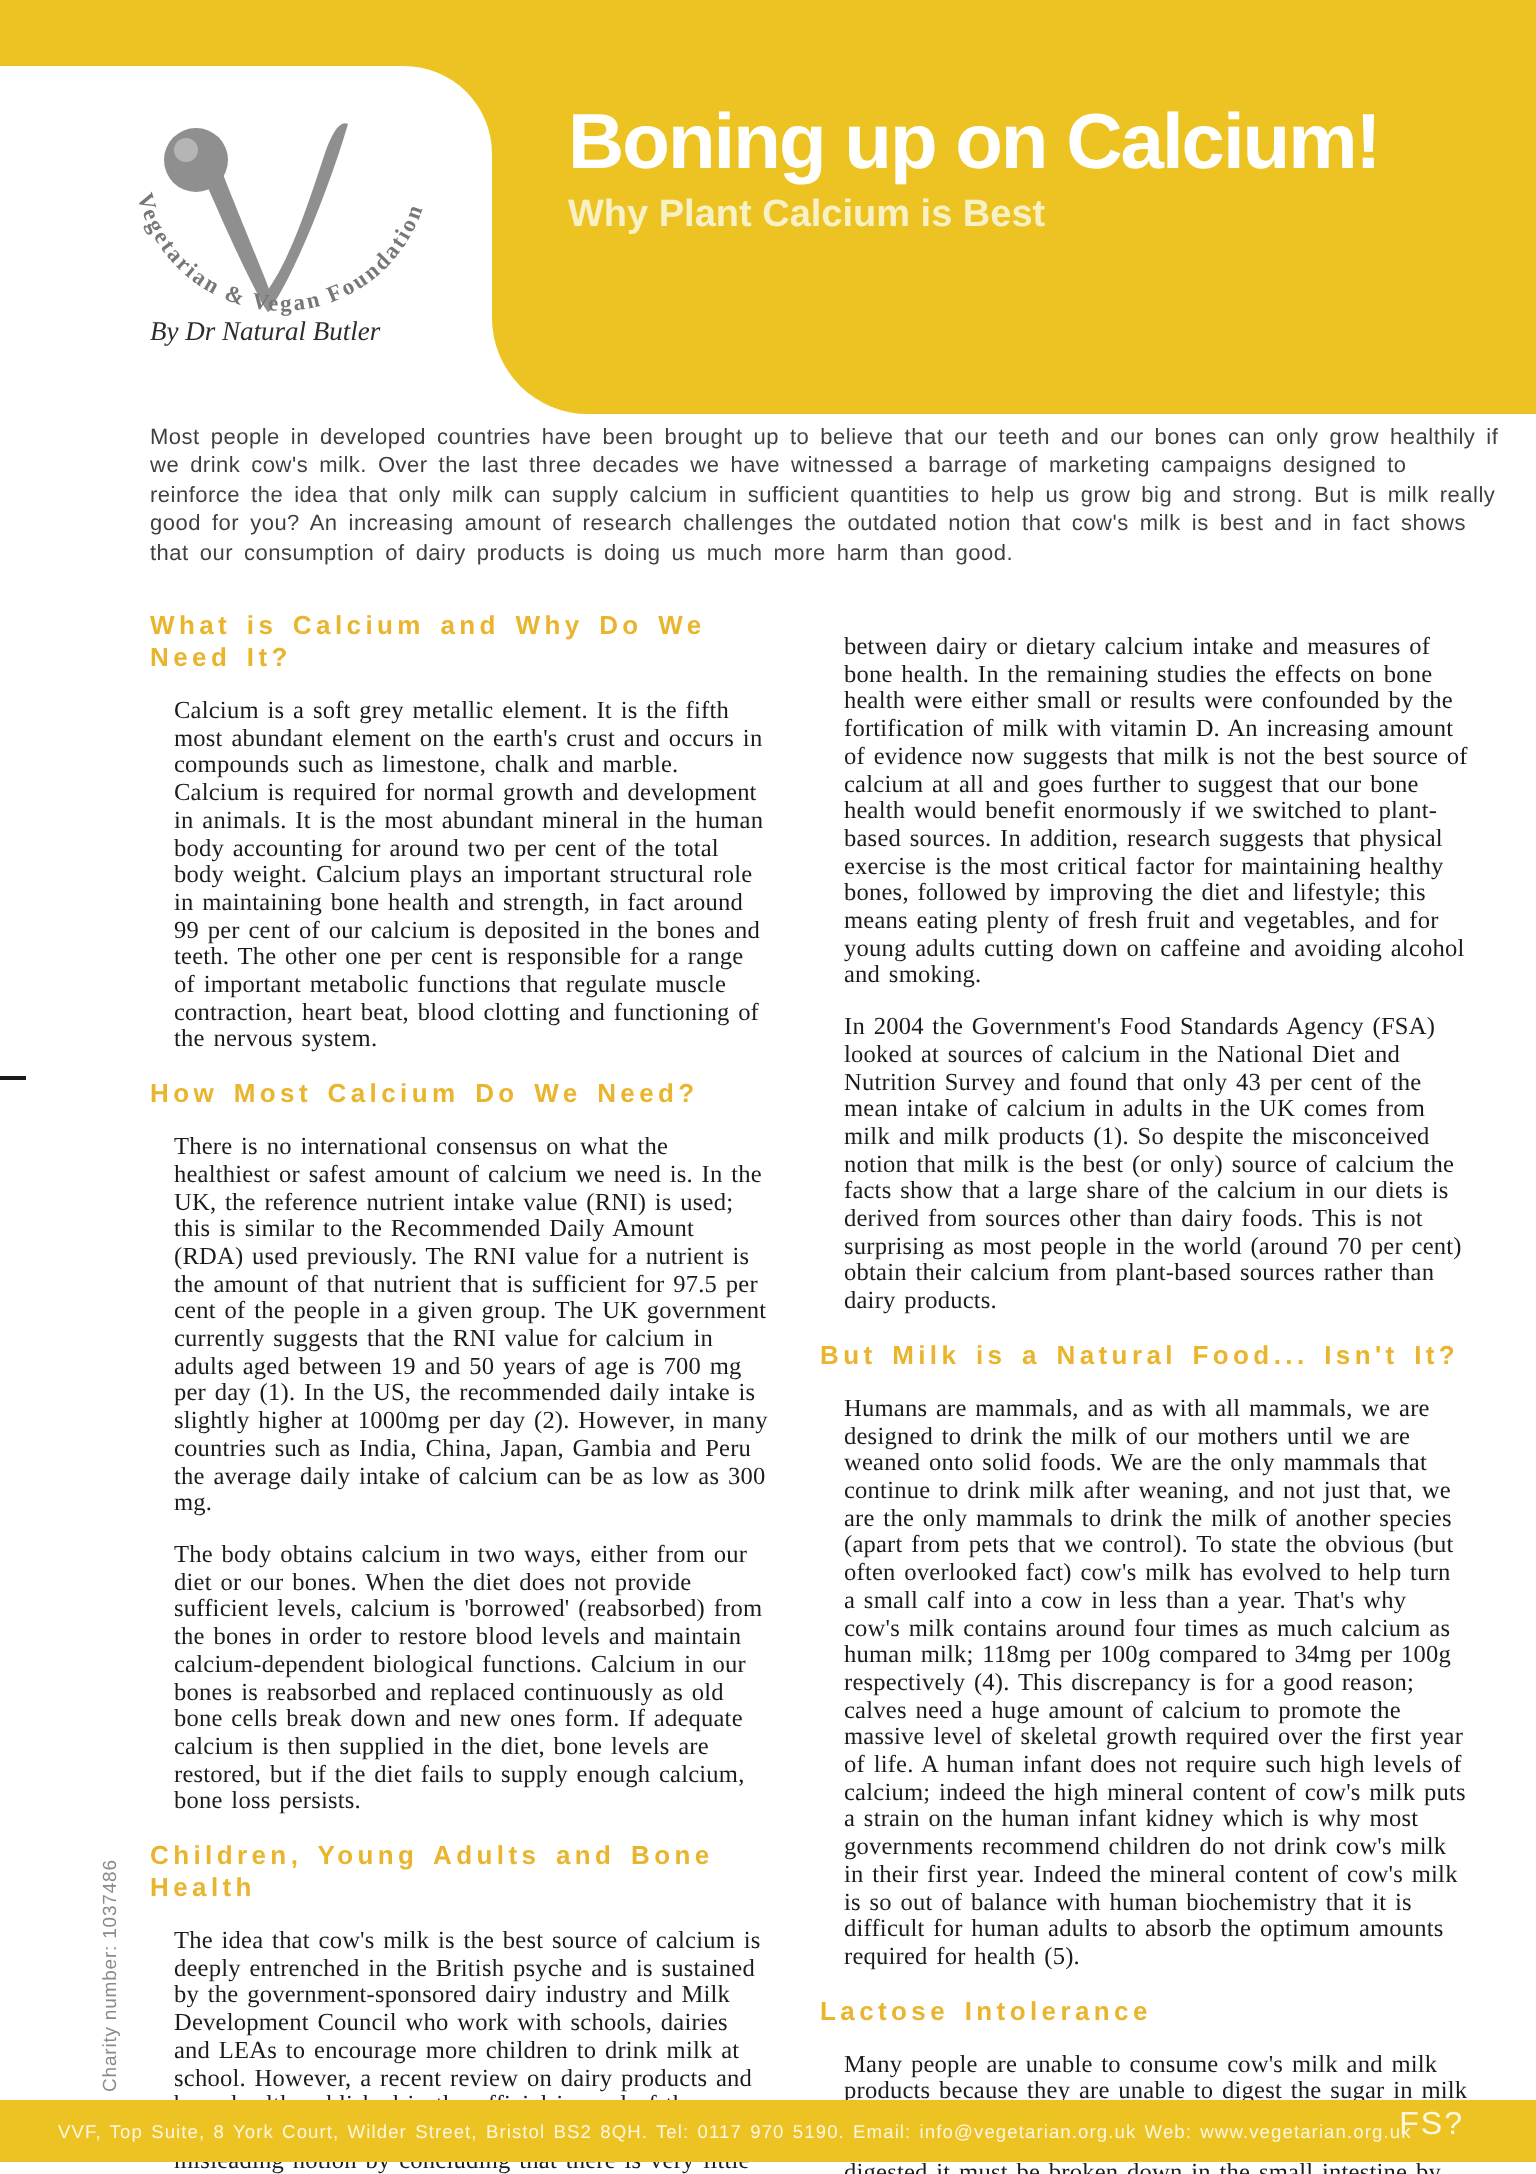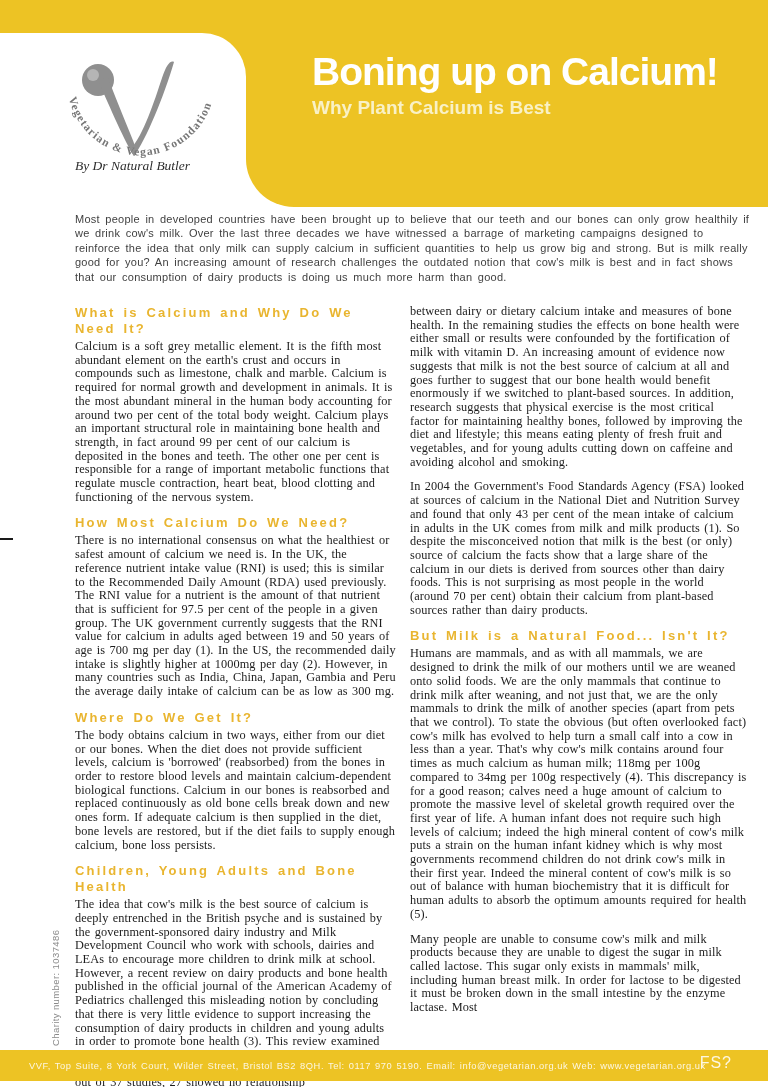--- a/index.html
+++ b/index.html
@@ -8,21 +8,21 @@
     background:#ffffff; font-family:"Liberation Sans", sans-serif;
   }
   
   .yellow-top-band   { position:absolute; left:0; top:0; width:768px; height:34px; background:#EDC324; }
   .corner-patch      { position:absolute; left:204px; top:33px; width:42px; height:62px; background:#EDC324; }
   .yellow-header     { position:absolute; left:246px; top:0; width:522px; height:207px; background:#EDC324;
                        border-bottom-left-radius:48px; }
   .logo-box          { position:absolute; left:0; top:33px; width:246px; height:176px; background:#ffffff;
                        border-top-right-radius:44px; }
   
-  .title-block { position:absolute; left:284px; top:52px; color:#ffffff;margin-left:28px; }
+  .title-block { position:absolute; left:284px; top:52px; color:#ffffff; }
   .main-title  { margin:0; font-size:39px; font-weight:bold; letter-spacing:-1px; line-height:1.05; color:#ffffff; }
   .sub-title   { margin:4px 0 0 0; font-size:19px; font-weight:bold; letter-spacing:0px; color:#F9F1C6; }
   .logo-svg    { position:absolute; left:52px; top:44px; }
   .byline      { position:absolute; left:75px; top:158px; font-family:"Liberation Serif", serif;
                  font-style:italic; font-size:13.5px; color:#2e2e2e; }
   
   .intro {
     position:absolute; left:75px; top:212px; width:676px;
     font-size:11px; line-height:14.4px; letter-spacing:0.25px; word-spacing:2.2px;
     color:#3f3f3f; font-weight:normal;
@@ -31,21 +31,21 @@
   .col { position:absolute; top:305px; font-family:"Liberation Serif", serif; }
   .col-left  { left:75px;  width:321px; }
   .col-right { left:410px; width:337px; }
   .section { margin:0 0 11px 0; }
   .section h3 {
     margin:0 0 3px 0; font-family:"Liberation Sans", sans-serif;
     font-size:13px; font-weight:bold; color:#E9B52F;
     letter-spacing:2.2px; word-spacing:2px; line-height:16px;
   }
   .section p {
-    margin:0; font-size:12.3px; line-height:13.7px; color:#1c1c1c;
+    margin:12px; font-size:12.3px; line-height:13.7px; color:#1c1c1c;
     letter-spacing:0.1px; word-spacing:1.2px;
   }
   
   .charity-number {
     position:absolute; left:50px; top:1046px; transform-origin:0 0; transform:rotate(-90deg);
     font-size:9.5px; color:#8a8a8a; letter-spacing:0.4px; white-space:nowrap;
   }
   .crop-mark { position:absolute; left:0; top:538px; width:13px; height:2px; background:#1a1a1a; }
   .footer-bar {
     position:absolute; left:0; top:1050px; width:768px; height:31px; background:#EDC324;
@@ -93,40 +93,40 @@
   <div class="col col-left" id="col-left">
       <div class="section">
         <h3>What is Calcium and Why Do We Need It?</h3>
         <p>Calcium is a soft grey metallic element. It is the fifth most abundant element on the earth's crust and occurs in compounds such as limestone, chalk and marble. Calcium is required for normal growth and development in animals. It is the most abundant mineral in the human body accounting for around two per cent of the total body weight. Calcium plays an important structural role in maintaining bone health and strength, in fact around 99 per cent of our calcium is deposited in the bones and teeth. The other one per cent is responsible for a range of important metabolic functions that regulate muscle contraction, heart beat, blood clotting and functioning of the nervous system.</p>
       </div>
       <div class="section">
         <h3>How Most Calcium Do We Need?</h3>
         <p>There is no international consensus on what the healthiest or safest amount of calcium we need is. In the UK, the reference nutrient intake value (RNI) is used; this is similar to the Recommended Daily Amount (RDA) used previously. The RNI value for a nutrient is the amount of that nutrient that is sufficient for 97.5 per cent of the people in a given group. The UK government currently suggests that the RNI value for calcium in adults aged between 19 and 50 years of age is 700 mg per day (1). In the US, the recommended daily intake is slightly higher at 1000mg per day (2). However, in many countries such as India, China, Japan, Gambia and Peru the average daily intake of calcium can be as low as 300 mg.</p>
       </div>
       <div class="section">
-        <h3>Where Do We Get It?</h3>
         <p>The body obtains calcium in two ways, either from our diet or our bones. When the diet does not provide sufficient levels, calcium is 'borrowed' (reabsorbed) from the bones in order to restore blood levels and maintain calcium-dependent biological functions. Calcium in our bones is reabsorbed and replaced continuously as old bone cells break down and new ones form. If adequate calcium is then supplied in the diet, bone levels are restored, but if the diet fails to supply enough calcium, bone loss persists.</p>
       </div>
       <div class="section">
         <h3>Children, Young Adults and Bone Health</h3>
         <p>The idea that cow's milk is the best source of calcium is deeply entrenched in the British psyche and is sustained by the government-sponsored dairy industry and Milk Development Council who work with schools, dairies and LEAs to encourage more children to drink milk at school. However, a recent review on dairy products and bone health published in the official journal of the American Academy of Pediatrics challenged this misleading notion by concluding that there is very little evidence to support increasing the consumption of dairy products in children and young adults in order to promote bone health (3). This review examined the effects of dairy products and total dietary calcium on bone integrity in children and young adults and found that out of 37 studies, 27 showed no relationship</p>
       </div>
     </div>
   <div class="col col-right" id="col-right">
       <div class="section">
         <p>between dairy or dietary calcium intake and measures of bone health. In the remaining studies the effects on bone health were either small or results were confounded by the fortification of milk with vitamin D. An increasing amount of evidence now suggests that milk is not the best source of calcium at all and goes further to suggest that our bone health would benefit enormously if we switched to plant-based sources. In addition, research suggests that physical exercise is the most critical factor for maintaining healthy bones, followed by improving the diet and lifestyle; this means eating plenty of fresh fruit and vegetables, and for young adults cutting down on caffeine and avoiding alcohol and smoking.</p>
       </div>
       <div class="section">
         <p>In 2004 the Government's Food Standards Agency (FSA) looked at sources of calcium in the National Diet and Nutrition Survey and found that only 43 per cent of the mean intake of calcium in adults in the UK comes from milk and milk products (1). So despite the misconceived notion that milk is the best (or only) source of calcium the facts show that a large share of the calcium in our diets is derived from sources other than dairy foods. This is not surprising as most people in the world (around 70 per cent) obtain their calcium from plant-based sources rather than dairy products.</p>
       </div>
       <div class="section">
         <h3>But Milk is a Natural Food... Isn't It?</h3>
         <p>Humans are mammals, and as with all mammals, we are designed to drink the milk of our mothers until we are weaned onto solid foods. We are the only mammals that continue to drink milk after weaning, and not just that, we are the only mammals to drink the milk of another species (apart from pets that we control). To state the obvious (but often overlooked fact) cow's milk has evolved to help turn a small calf into a cow in less than a year. That's why cow's milk contains around four times as much calcium as human milk; 118mg per 100g compared to 34mg per 100g respectively (4). This discrepancy is for a good reason; calves need a huge amount of calcium to promote the massive level of skeletal growth required over the first year of life. A human infant does not require such high levels of calcium; indeed the high mineral content of cow's milk puts a strain on the human infant kidney which is why most governments recommend children do not drink cow's milk in their first year. Indeed the mineral content of cow's milk is so out of balance with human biochemistry that it is difficult for human adults to absorb the optimum amounts required for health (5).</p>
       </div>
       <div class="section">
+        <h3>Lactose Intolerance</h3>
         <p>Many people are unable to consume cow's milk and milk products because they are unable to digest the sugar in milk called lactose. This sugar only exists in mammals' milk, including human breast milk. In order for lactose to be digested it must be broken down in the small intestine by the enzyme lactase. Most</p>
       </div>
     </div>
 
   <div class="crop-mark"></div>
   <div class="charity-number">Charity number: 1037486</div>
 
   <div class="footer-bar">
     <span class="footer-address">VVF, Top Suite, 8 York Court, Wilder Street, Bristol BS2 8QH. Tel: 0117 970 5190. Email: info@vegetarian.org.uk Web: www.vegetarian.org.uk</span>
     <span class="footer-code">FS?</span>

